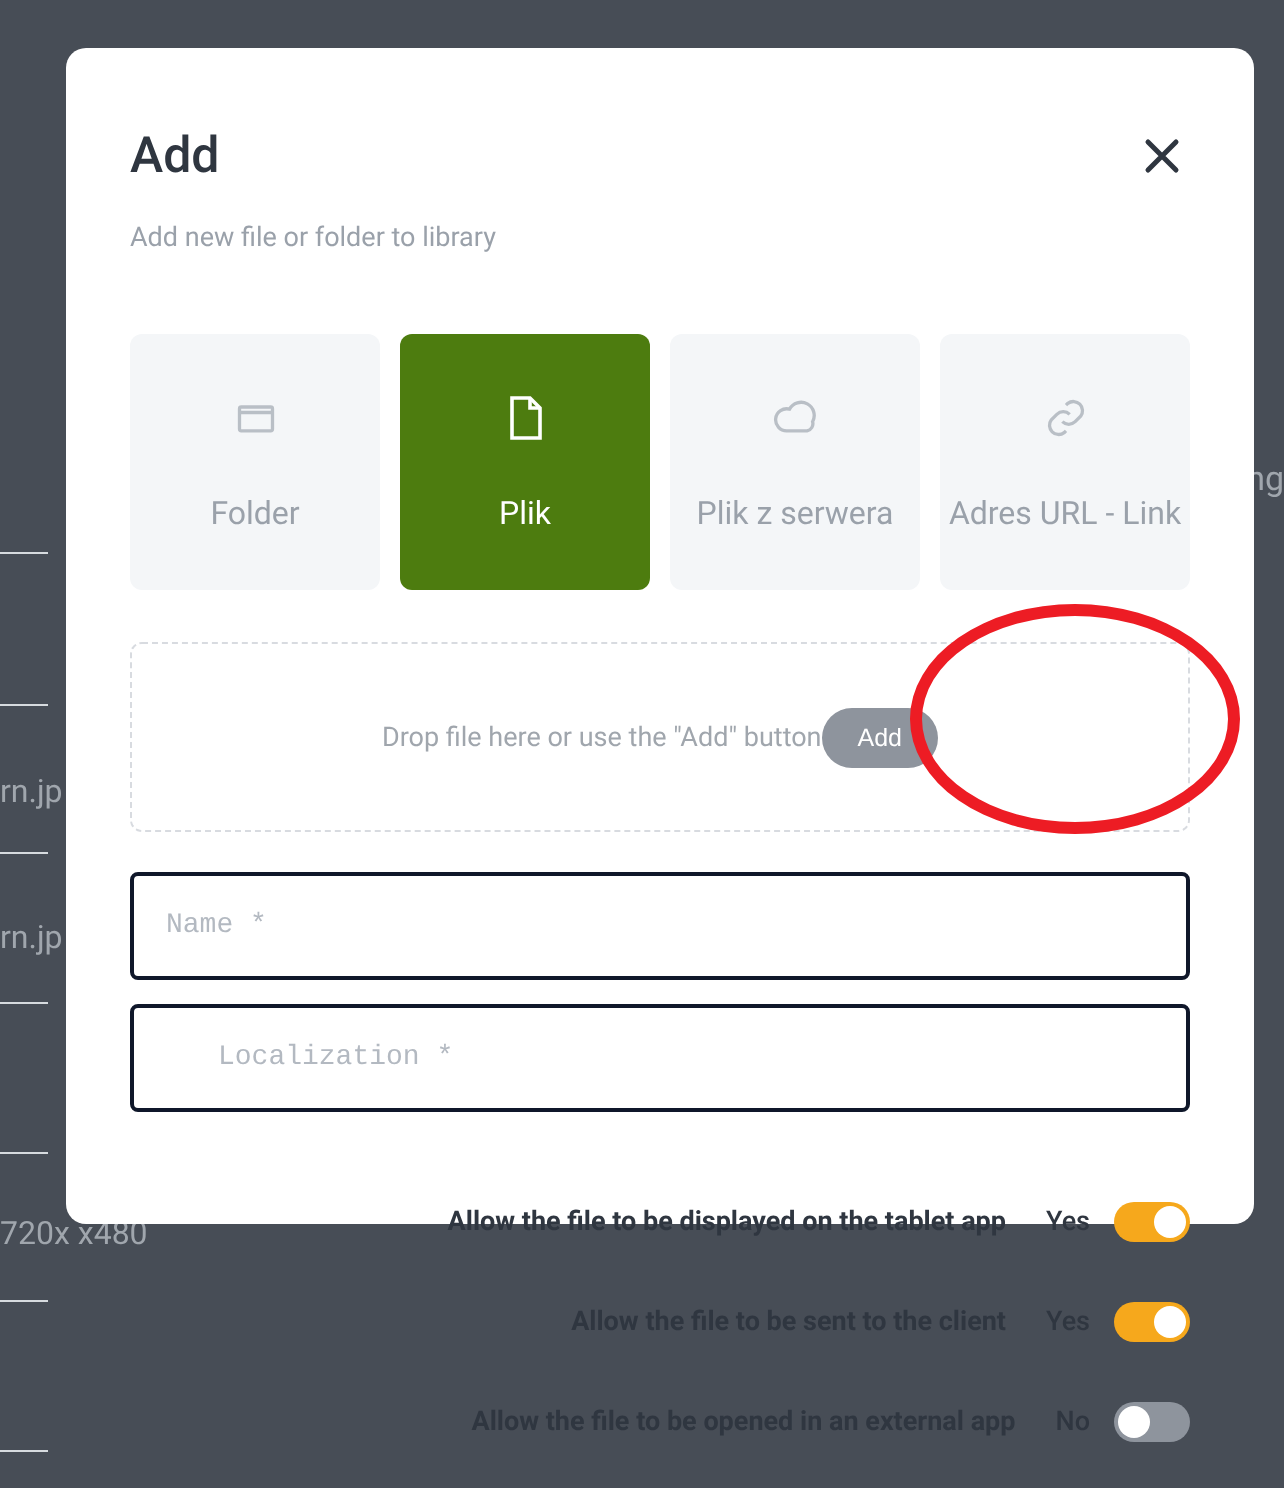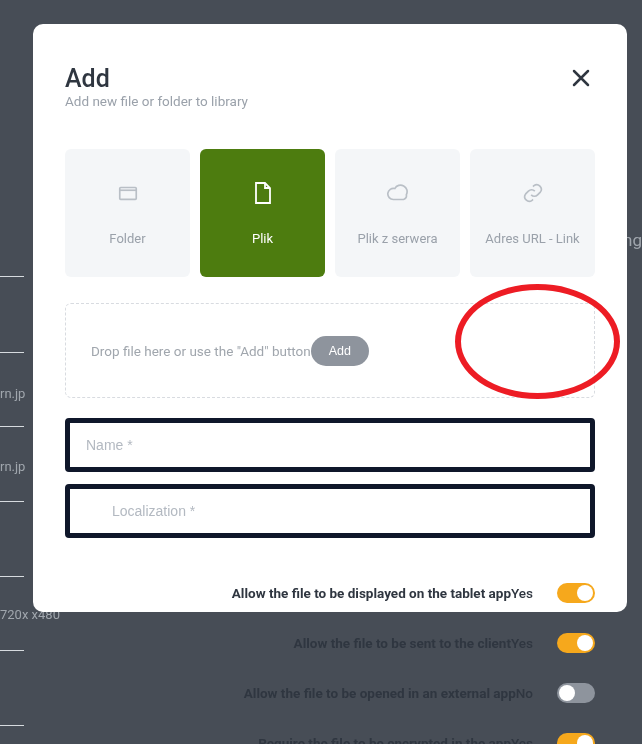--- a/index.html
+++ b/index.html
@@ -7,63 +7,63 @@
   body {
     font-family: -apple-system, BlinkMacSystemFont, "Segoe UI", Roboto, Arial, sans-serif;
     background: #474d56;
     position: relative;
     color: #2f3640;
   }
   
   .bg-hint {
     position: absolute;
     color: #a0a6ad;
-    font-size: 13px;
+    font-size: 16px;
     white-space: nowrap;
   }
   .bg-line { position:absolute; left:0; width:24px; height:1px; background:#d7dbdf; }
   .modal {
     position: absolute;
     left: 33px;
     top: 24px;
     width: 594px;
     height: 588px;
     background: #fff;
     border-radius: 10px;
     padding: 40px 32px 0 32px;
   }
   .header { display:flex; justify-content:space-between; align-items:flex-start; }
   .title { font-size: 25px; font-weight: 500; color:#2f3640; }
-  .subtitle { font-size: 13.5px; color:#9aa1aa; margin-top:0; }
+  .subtitle { font-size: 13.5px; color:#9aa1aa; margin-top:18px; }
   .close-btn { cursor:pointer; width:28px; height:28px; display:flex; align-items:center; justify-content:center; font-size:26px; color:#2f3640; }
   .type-row { display:flex; gap:10px; margin-top:40px; }
   .type-card {
     flex:1;
     height:128px;
     background:#f4f6f8;
     border-radius:6px;
     display:flex;
     flex-direction:column;
     align-items:center;
     justify-content:center;
     cursor:pointer;
     color:#9aa1aa;
   }
   .type-card.active { background:#4d7c0f; color:#fff; }
   .type-card .t-ico { width:24px; height:24px; display:flex; align-items:center; justify-content:center; margin-bottom:26px; }
-  .type-card .t-label { font-size:13px; }
+  .type-card .t-label { font-size:16px; }
   .type-card svg { display:block; }
   .dropzone {
     margin-top:26px;
     border:1.5px dashed #d8dbe0;
     border-radius:6px;
     height:95px;
     display:flex;
     align-items:center;
-    justify-content:flex-start;
+    justify-content:center;
     padding:0 25px;
     position:relative;
   }
   .dropzone .dz-text { font-size:13.5px; color:#a0a6ad; }
   .pill-btn {
     background:#8e949d;
     color:#fff;
     border:none;
     border-radius:18px;
     padding:8px 18px;
@@ -77,37 +77,38 @@
     width:165px;
     height:115px;
     border:6px solid #ed1c24;
     border-radius:50%;
     pointer-events:none;
   }
   .field {
     margin-top:20px;
     width:100%;
     height:54px;
-    border:5px solid #0f172a;
+    border:2px solid #0f172a;
     border-radius:4px;
     padding:0 16px;
     font-size:14px;
     color:#c2410c;
+    font-family:Liberation Mono, monospace;
   }
   .field::placeholder { color:#b3b9c1; }
   .field + .field { margin-top:12px;padding-left:42px; }
   .settings { margin-top:30px; }
   .setting-row {
     display:flex;
     align-items:center;
     justify-content:flex-end;
     height:50px;
   }
   .setting-row .s-label { font-size:13.5px; font-weight:700; color:#2f3640; }
-  .s-right { display:flex; align-items:center; gap:24px; }
+  .s-right { display:flex; align-items:center; gap:12px;margin-left:20px; }
   .s-state { font-size:13.5px; font-weight:500; color:#2f3640; }
   .toggle {
     width:38px; height:20px; border-radius:10px; position:relative; cursor:pointer;
   }
   .toggle.on { background:#f6a81c; }
   .toggle.off { background:#8e949d; }
   .toggle .knob {
     position:absolute; top:2px; width:16px; height:16px; border-radius:50%; background:#fff;
   }
   .toggle.on .knob { right:2px; }

